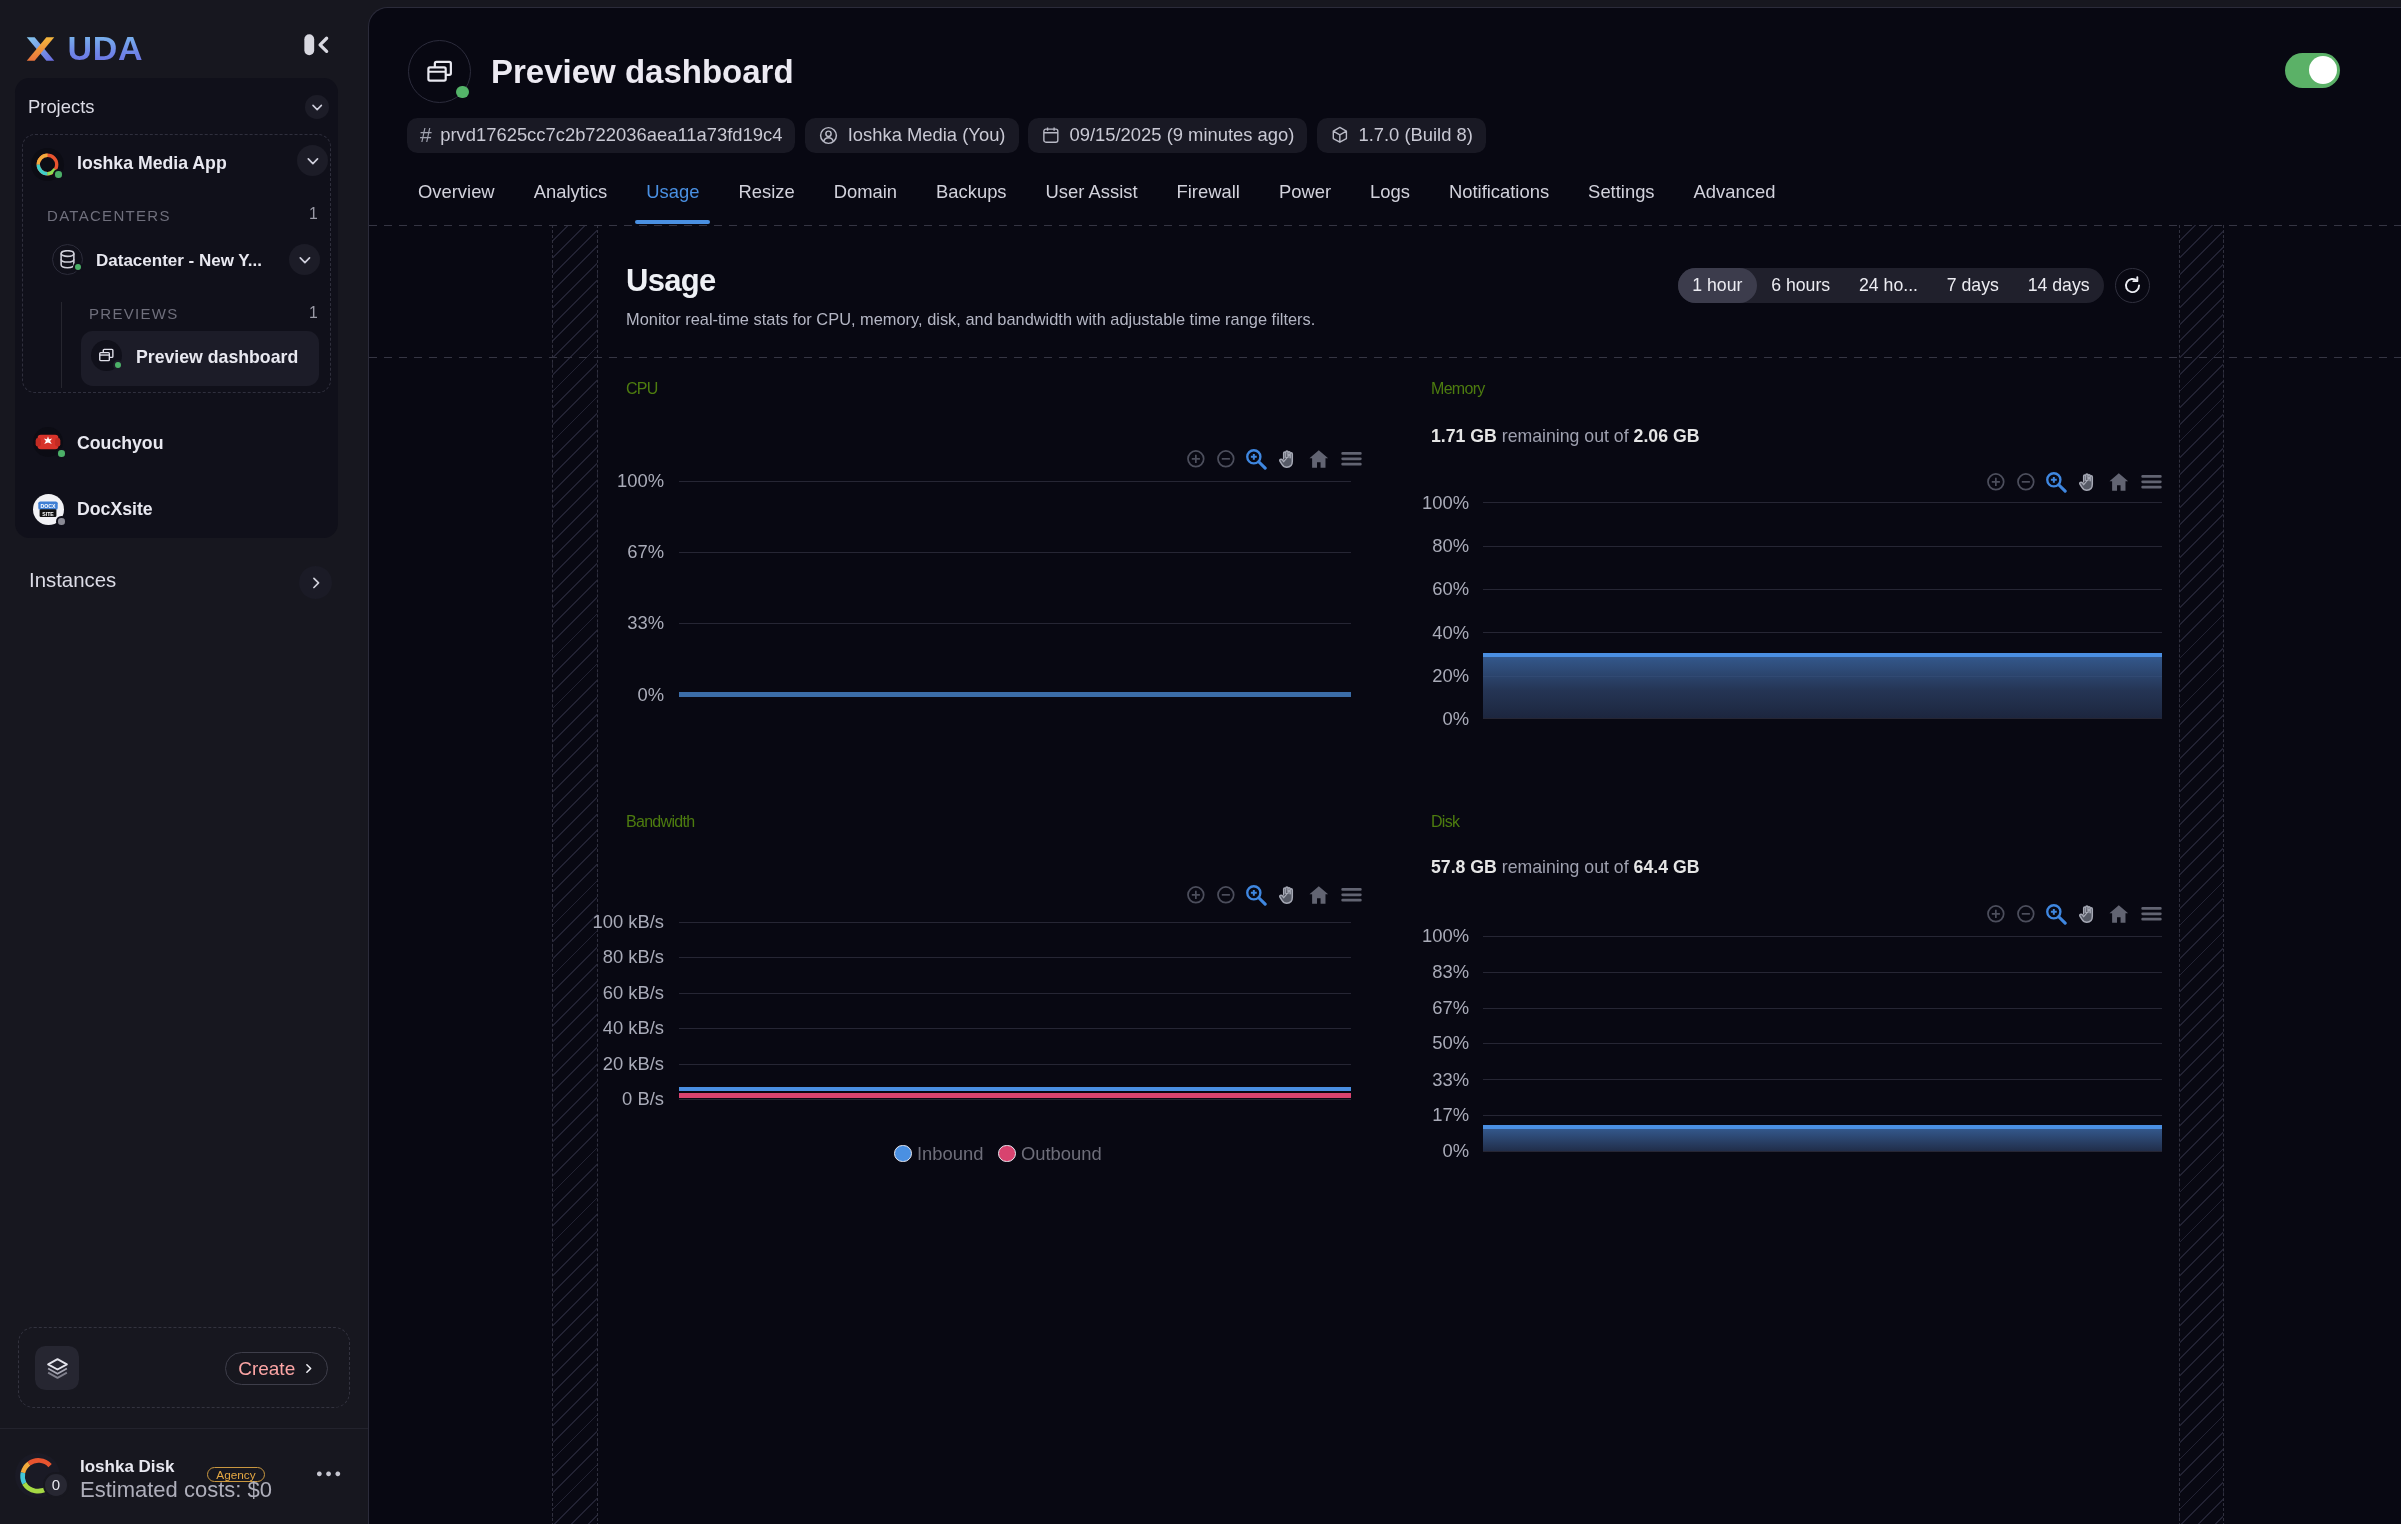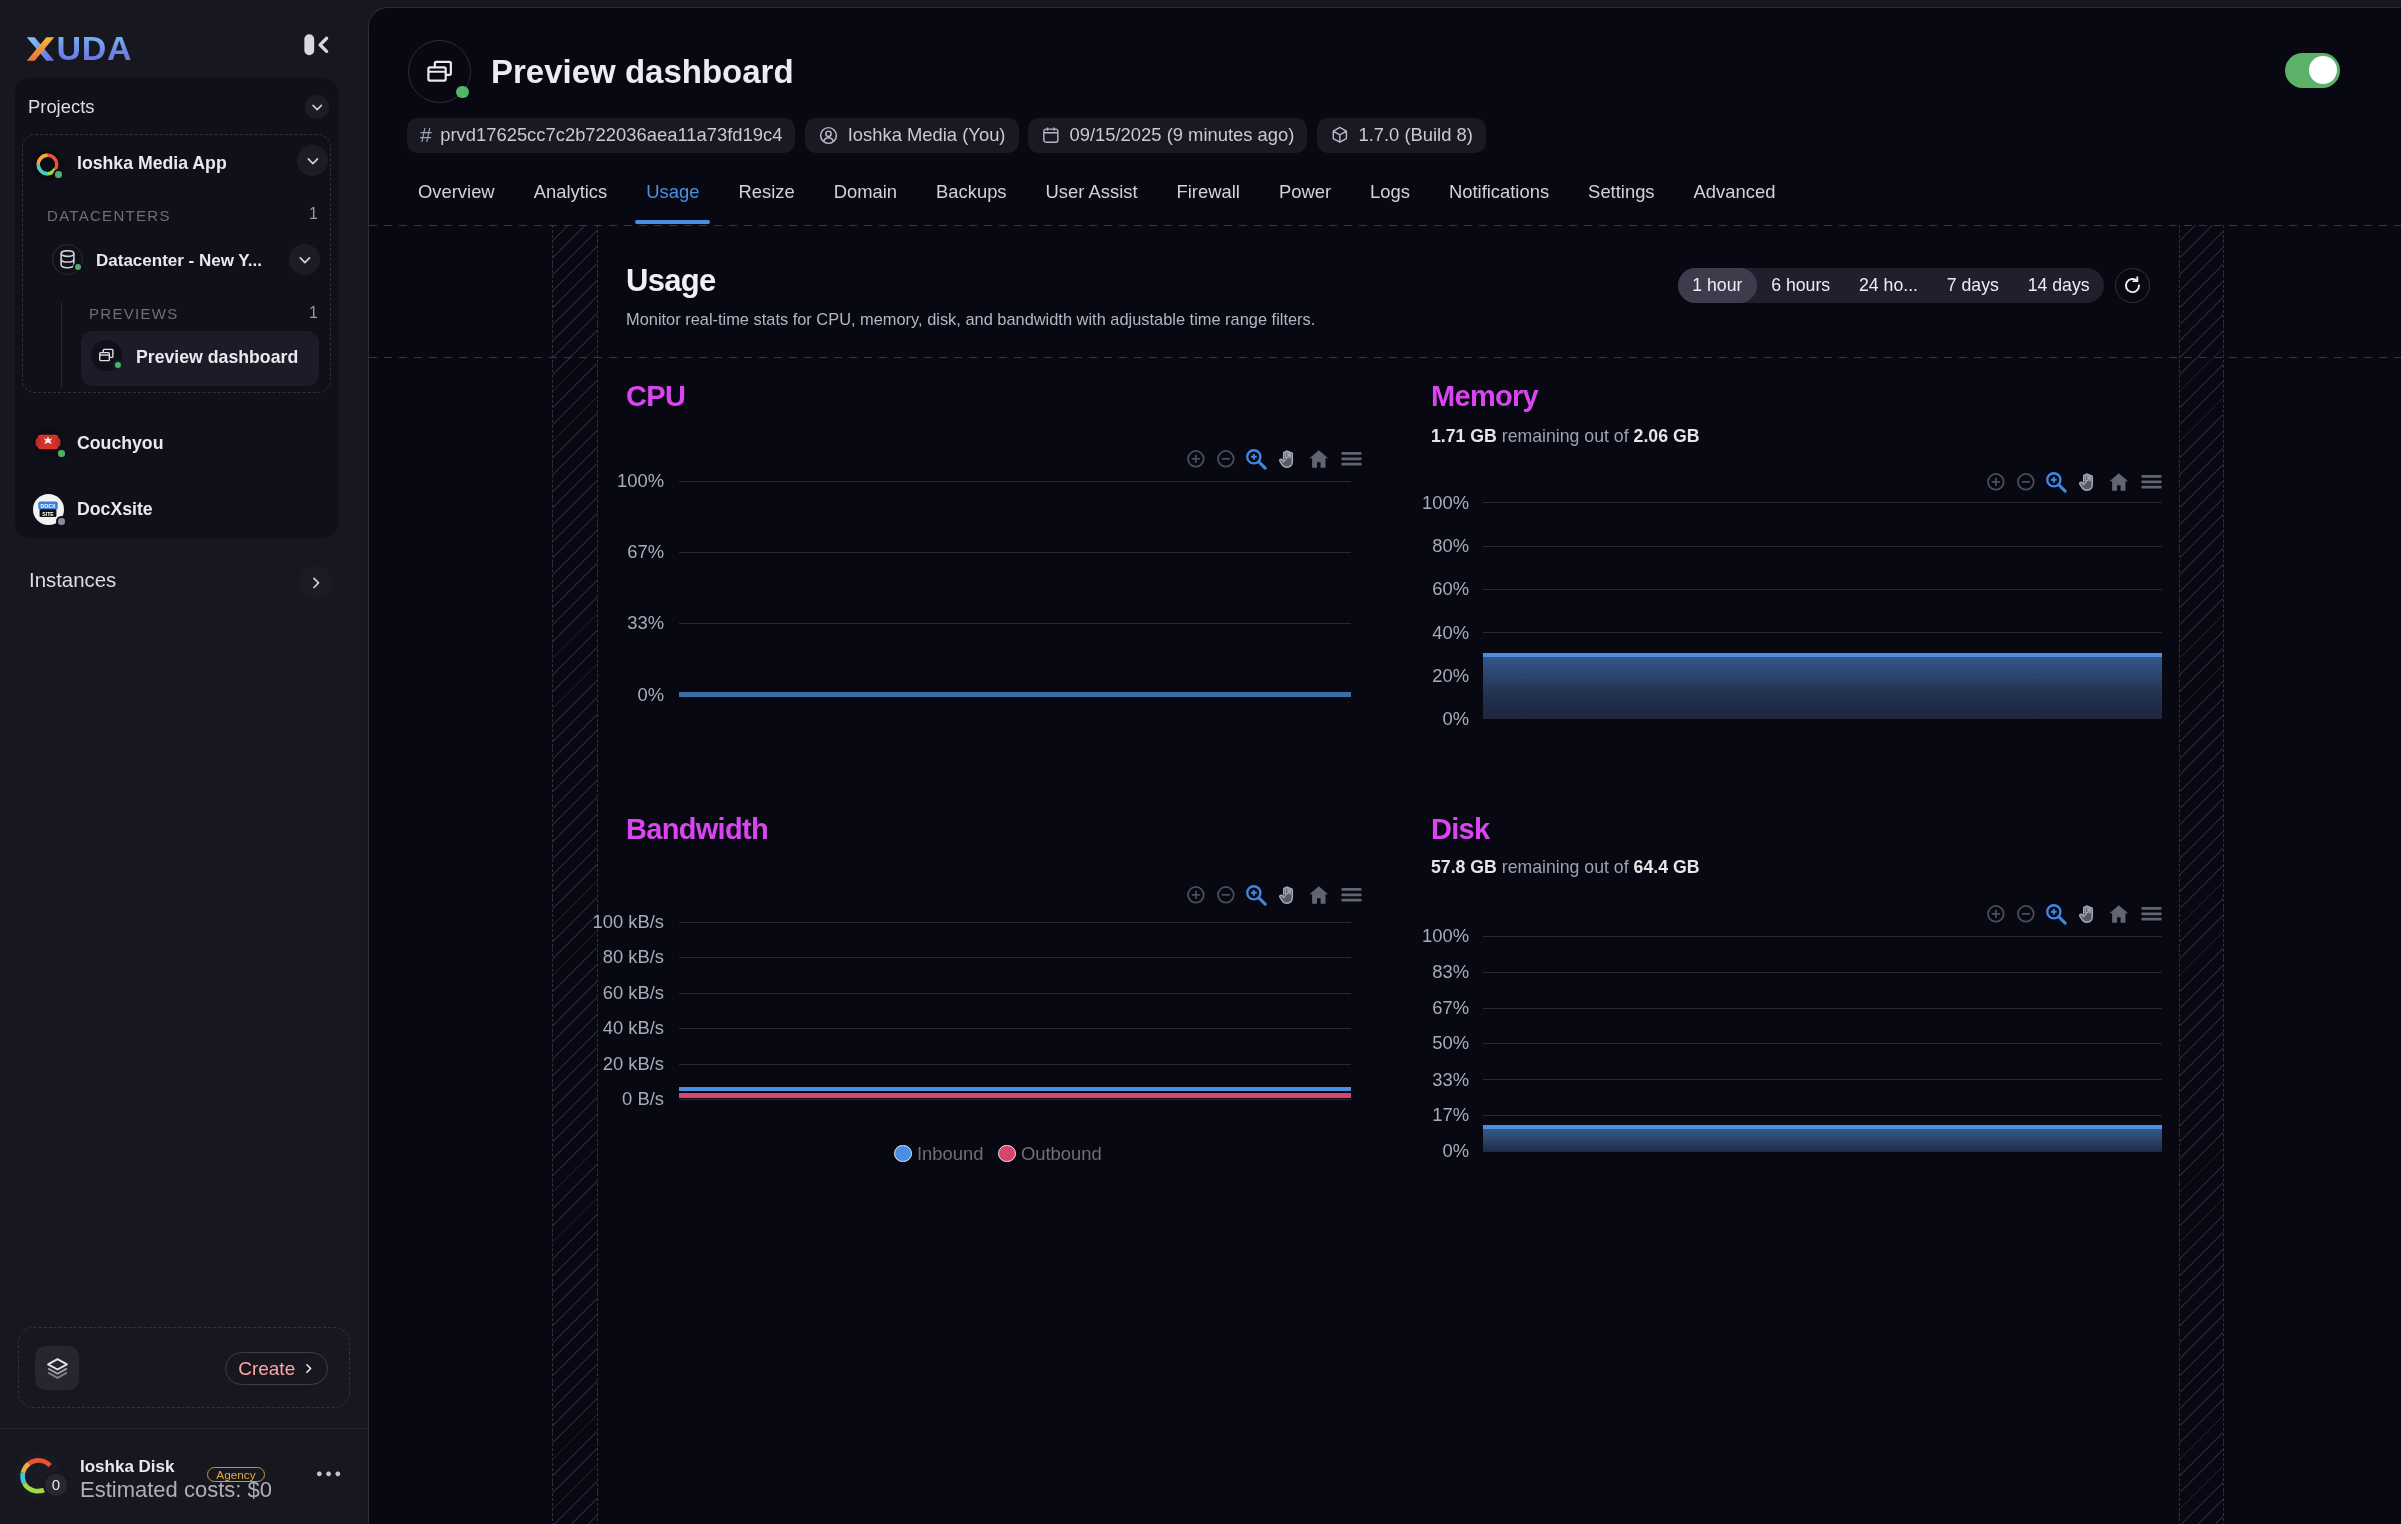--- a/index.html
+++ b/index.html
@@ -19,21 +19,21 @@
 .gdot{position:absolute;border-radius:50%;background:#4cb068;border:2px solid #10101a}
 
 .card{position:absolute;left:368px;top:6.6px;width:2034px;height:1518px;background:#080812;border-top:0.7px solid #2b2b3a;border-left:0.7px solid #2b2b3a;border-top-left-radius:19.7px;overflow:hidden}
 .hdash{position:absolute;height:1.3px;background:repeating-linear-gradient(90deg,#353543 0 7.9px,transparent 7.9px 15px)}
 .hatch{position:absolute;background:repeating-linear-gradient(135deg,transparent 0 10.5px,rgba(100,100,135,.28) 10.5px 11.8px)}
 .badge{height:35px;border-radius:10.5px;background:#191924;display:flex;align-items:center;padding:0 13px;font-size:18.4px;color:#c9c9d4;gap:8.5px;white-space:nowrap}
 .tabs{position:absolute;left:49px;top:169px;display:flex;gap:39px;font-size:18.4px;color:#d2d2dc}
 .tab{position:relative;height:47px;line-height:29px}
 .tab.active{color:#4a90e2}
 .tab.active::after{content:"";position:absolute;left:-11px;right:-11px;bottom:0;height:3.3px;border-radius:2px;background:#4a90e2}
-.charttitle{position:absolute;font-size:29px;font-weight:bold;color:#d946ef;letter-spacing:-0.7px}
+.charttitle{position:absolute;font-size:16px;font-weight:normal;color:#4d7c0f;letter-spacing:-0.7px}
 .sub{position:absolute;font-size:17.7px;color:#9fa1b0}
 .sub b{color:#e5e5e5}
 .gl{position:absolute;height:0.7px;background:#262634}
 .glabel{position:absolute;width:105px;text-align:right;font-size:18.4px;color:#a9abb8;height:23.6px;line-height:23.6px}
 .toolbar{position:absolute;display:flex;gap:7.9px;align-items:center}
 .toolbar svg{display:block}
 
 .trange{position:absolute;right:298px;top:260px;height:35px;background:#20202c;border-radius:17.7px;display:flex;align-items:center;font-size:17.7px;color:#ececf2}
 .trange .opt{padding:0 14.4px;line-height:35px;height:35px}
 .trange .sel{background:#3c3c4c;border-radius:17.7px}
@@ -55,21 +55,21 @@
             <stop offset="1" stop-color="#6a6ae0"></stop>
           </linearGradient>
         <linearGradient id="xg2" x1="0" y1="0" x2="0" y2="1">
             <stop offset="0" stop-color="#f5b83d"></stop>
             <stop offset="1" stop-color="#e8733c"></stop>
           </linearGradient>
       </defs>
       <polygon points="1,8 13,8 43,44 31,44" fill="url(#xg1)"></polygon>
       <polygon points="31,8 43,8 13,44 1,44" fill="url(#xg2)"></polygon>
     </svg>
-    <div class="logo-uda" style="margin-left:2px">UDA</div>
+    <div class="logo-uda" style="margin-left:13px">UDA</div>
   </div>
 
   <svg class="abs" style="left:303px;top:33px" width="27.6" height="23.6" viewBox="0 0 42 36">
     <rect x="2" y="2" width="15" height="32" rx="7.5" fill="#d8d8e0"></rect>
     <path d="M36 8 L26 18 L36 28" stroke="#d8d8e0" stroke-width="5" fill="none" stroke-linecap="round" stroke-linejoin="round"></path>
   </svg>
 
   <div class="panel">
     <div class="abs" style="left:13px;top:18.4px;font-size:18.4px;color:#dcdce6">Projects</div>
     <div class="circbtn" style="left:290px;top:17px;width:23.6px;height:23.6px">

